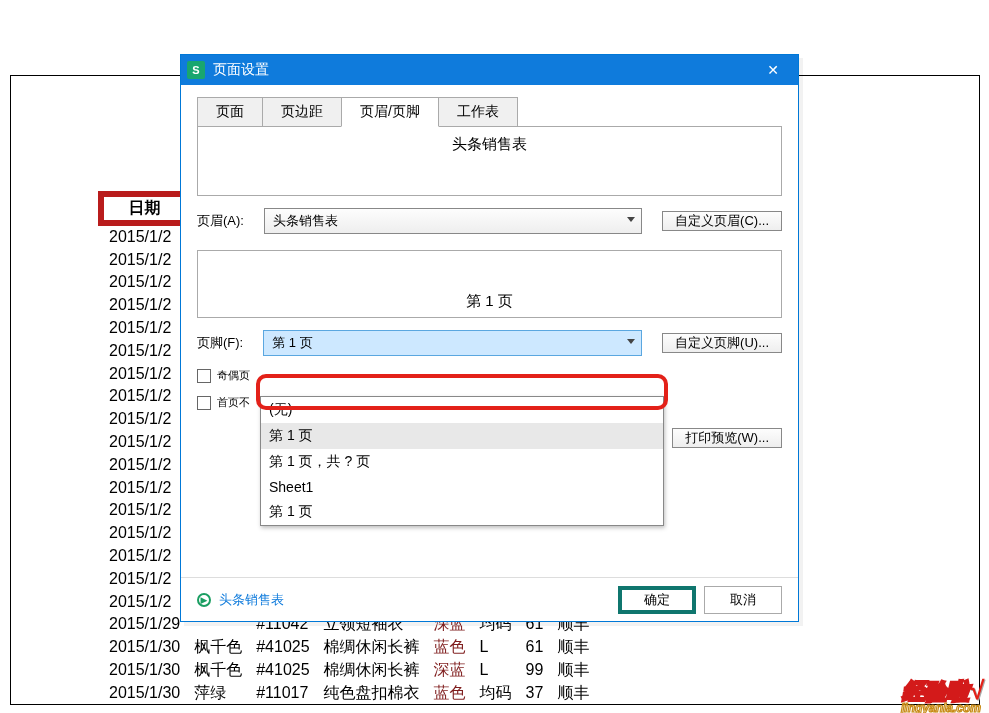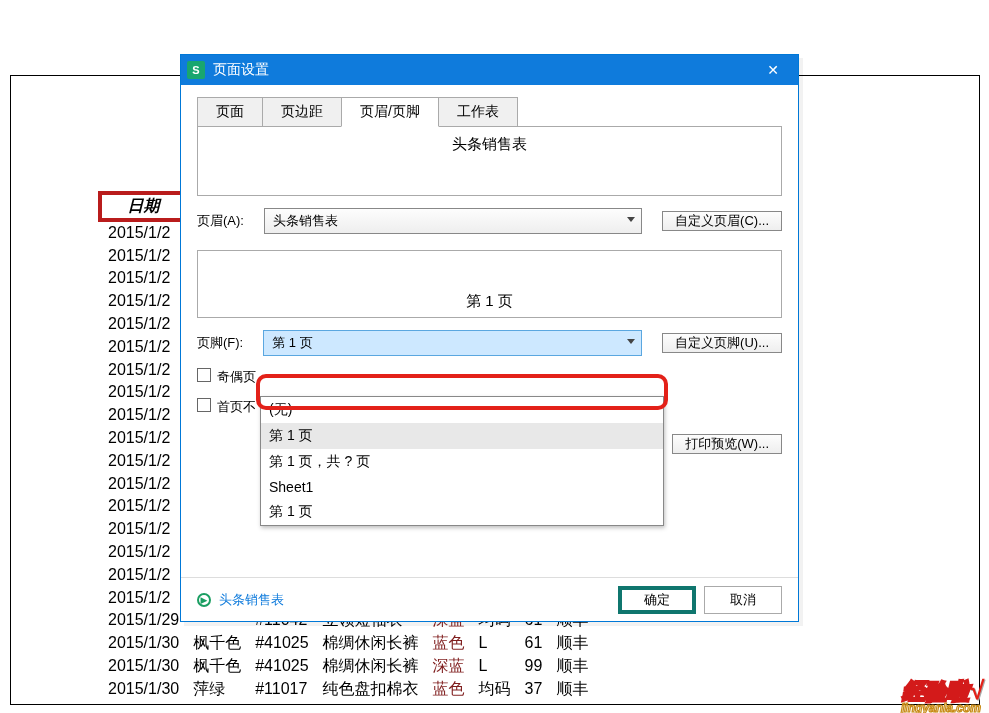--- a/index.html
+++ b/index.html
@@ -3,21 +3,21 @@
 <meta charset="utf-8">
 <style>
   * { box-sizing: border-box; font-family: "Microsoft YaHei", SimSun, sans-serif; }
   body { margin:0; padding:0; width:989px; height:713px; background:#fff; overflow:hidden; position:relative; }
   
   
   .sheet-border { position:absolute; left:10px; top:75px; width:970px; height:630px; border:1px solid #000; }
   .sheet { position:absolute; left:98px; top:191px; font-size:16px; line-height:22.8px; color:#000; }
   .sheet table { border-collapse:collapse; }
   .sheet td { padding:0 6px 0 8px; white-space:nowrap; }
-  .sheet .hdr td { border:4px solid #b91c1c; text-align:center; font-weight:600;font-style:italic; }
+  .sheet .hdr td { border:6px solid #b91c1c; text-align:center; font-weight:600; }
   .sheet .link { color:#7f1d1d;margin-top:41px; }
   
   
   .dialog { position:absolute; left:180px; top:54px; width:619px; height:568px; background:#fff; border:1px solid #0078d7; box-shadow:4px 4px 0 rgba(0,0,0,0.05); }
   .titlebar { height:30px; background:#0f7bdc; color:#fff; display:flex; align-items:center; padding:0 8px 0 6px; font-size:14px; }
   .titlebar .app-ic { width:18px; height:18px; background:#19a66f; border-radius:2px; display:flex; align-items:center; justify-content:center; color:#fff; font-weight:bold; font-size:11px; margin-right:8px; }
   .titlebar .sp { flex:1; }
   .titlebar .close { width:34px; height:30px; display:flex; align-items:center; justify-content:center; font-size:14px; cursor:pointer; }
   
   .tabs { display:flex; margin:12px 0 0 16px; font-size:14px; }
@@ -27,21 +27,21 @@
   
   .pane { padding:0 16px; font-size:13px; }
   .preview { border:1px solid #aaa; background:#fff; height:70px; display:flex; align-items:flex-start; justify-content:center; padding-top:8px; font-size:15px; margin-top:-1px;}
   .preview.ft { height:68px; margin-top:16px; align-items:flex-end; padding-bottom:6px; }
   
   .row { display:flex; align-items:center; margin-top:12px; gap:20px; }
   .row label { white-space:nowrap; }
   .combo { flex:1; height:26px; border:1px solid #888; background:linear-gradient(#fdfdfd,#eee); display:flex; align-items:center; padding:0 8px; position:relative; cursor:pointer; }
   .combo .arr { position:absolute; right:6px; top:8px; width:0;height:0;border-left:4px solid transparent;border-right:4px solid transparent;border-top:5px solid #444; }
   .btn { height:20px; padding:0 12px; border:1px solid #888; background:linear-gradient(#fdfdfd,#eee); display:flex; align-items:center; cursor:pointer; font-size:13px; white-space:nowrap; }
-  .chk { display:flex; gap:6px; margin-top:12px; font-size:13px; }
+  .chk { display:flex; align-items:center; gap:6px; margin-top:12px; font-size:11px; }
   .chk .box { width:14px; height:14px; border:1px solid #666; background:#fff; }
   
   .btn-row { display:flex; justify-content:flex-end; gap:20px; padding:0 16px; margin-top:18px; }
   
   .footer { position:absolute; left:0; right:0; bottom:0; height:44px; border-top:1px solid #ddd; display:flex; align-items:center; padding:0 16px; font-size:13px; gap:8px; }
   .footer .pl{ width:14px;height:14px;border:2px solid #1a9e62;border-radius:50%;display:flex;align-items:center;justify-content:center;color:#1a9e62;font-size:9px;}
   .footer .lnk{ color:#0f7bdc; cursor:pointer; }
   .footer .sp{flex:1}
   .ok-btn{ width:78px;height:28px;border:4px solid #0f766e;background:#fff;display:flex;align-items:center;justify-content:center;cursor:pointer;}
   .cn-btn{ width:78px;height:28px;border:1px solid #aaa;background:#fff;display:flex;align-items:center;justify-content:center;cursor:pointer;}

